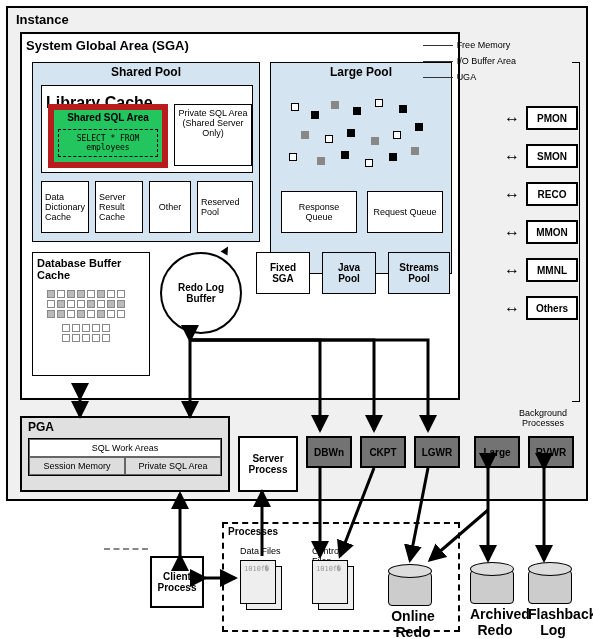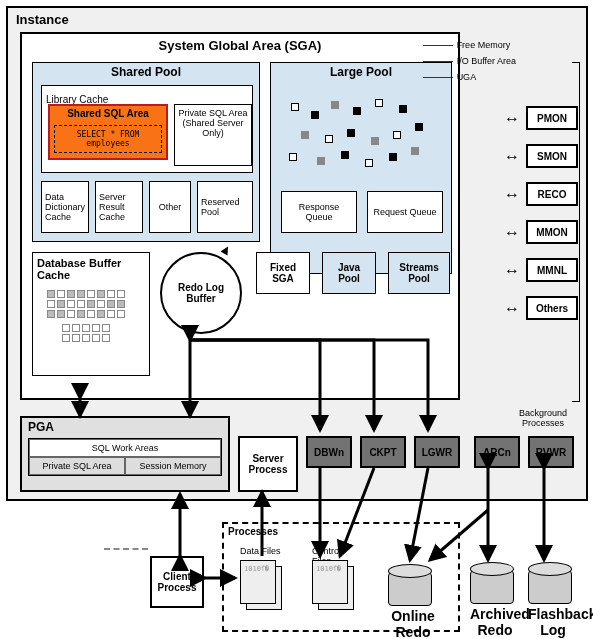--- a/index.html
+++ b/index.html
@@ -1,25 +1,25 @@
 <!DOCTYPE html>
 <html><head>
 <meta charset="utf-8">
 <style>
 *{box-sizing:border-box;margin:0;padding:0;font-family:Arial,Helvetica,sans-serif}
 body{background:#fff;width:593px;height:639px;position:relative;font-size:11px}
 .instance{position:absolute;left:6px;top:6px;width:582px;height:495px;border:2px solid #000;background:#f0f0f0}
 .instance-title{position:absolute;left:8px;top:4px;font-weight:bold;font-size:13px}
 .sga{position:absolute;left:12px;top:24px;width:440px;height:368px;border:2px solid #000;background:#fff}
-.sga-title{text-align:center;font-weight:bold;font-size:13px;padding:4px}
+.sga-title{font-weight:bold;font-size:13px;padding:4px}
 .shared-pool{position:absolute;left:10px;top:28px;width:228px;height:180px;border:1px solid #000;background:#d4e4f0}
 .pool-title{text-align:center;font-weight:bold;padding:2px;font-size:12px}
 .lib-cache{position:absolute;left:8px;top:22px;width:212px;height:88px;border:1px solid #000;background:#fff}
-.lib-title{font-weight:normal;padding:8px 4px;font-size:10px}
-.shared-sql{position:absolute;left:6px;top:18px;width:120px;height:56px;border:2px solid #b91c1c;background:#f97316}
+.lib-title{font-weight:bold;padding:8px 4px;font-size:16px}
+.shared-sql{position:absolute;left:6px;top:18px;width:120px;height:64px;border:6px solid #b91c1c;background:#22c55e}
 .ssq-title{font-weight:bold;text-align:center;font-size:10px;padding:2px}
 .sql-stmt{margin:4px;border:1px dashed #000;padding:4px;font-family:monospace;font-size:8px;text-align:center}
 .priv-sql{position:absolute;left:132px;top:18px;width:78px;height:62px;border:1px solid #000;background:#fff;font-size:9px;padding:3px;text-align:center}
 .sp-box{position:absolute;border:1px solid #000;background:#fff;font-size:9px;padding:3px;text-align:left;display:flex;align-items:center;justify-content:center}
 .large-pool{position:absolute;left:248px;top:28px;width:182px;height:212px;border:1px solid #000;background:#d4e4f0}
 .dots{position:absolute;left:10px;top:30px;width:162px;height:80px}
 .dot{position:absolute;width:8px;height:8px}
 .dot.w{background:#fff;border:1px solid #000}
 .dot.b{background:#000}
 .dot.g{background:#888}
@@ -206,34 +206,34 @@
   <div class="bg-bracket"></div>
   <div class="bg-label">Background Processes</div>
 
   <div class="pga">
     <div class="pga-title">PGA</div>
     <div class="pga-inner">
       <div class="pga-row">
           <div class="pga-cell" style="background:#fff">SQL Work Areas</div>
         </div>
       <div class="pga-row">
+        <div class="pga-cell">Session Memory</div>
         <div class="pga-cell">Private SQL Area</div>
-        <div class="pga-cell">Session Memory</div>
       </div>
     </div>
   </div>
 
   <div class="srv-proc">
       <span>Server Process</span>
     </div>
 
   <div class="proc-box" style="left:298px;top:428px">DBWn</div>
   <div class="proc-box" style="left:352px;top:428px">CKPT</div>
   <div class="proc-box" style="left:406px;top:428px">LGWR</div>
-  <div class="proc-box" style="left:466px;top:428px">ARCn</div>
+  <div class="proc-box" style="left:466px;top:428px">Large</div>
   <div class="proc-box" style="left:520px;top:428px">RVWR</div>
 </div>
 
 <div class="dashed-ext"></div>
 <div class="client">
     <span>Client Process</span>
   </div>
 
 <div class="db-dashed">
   <div class="db-label">Processes</div>

